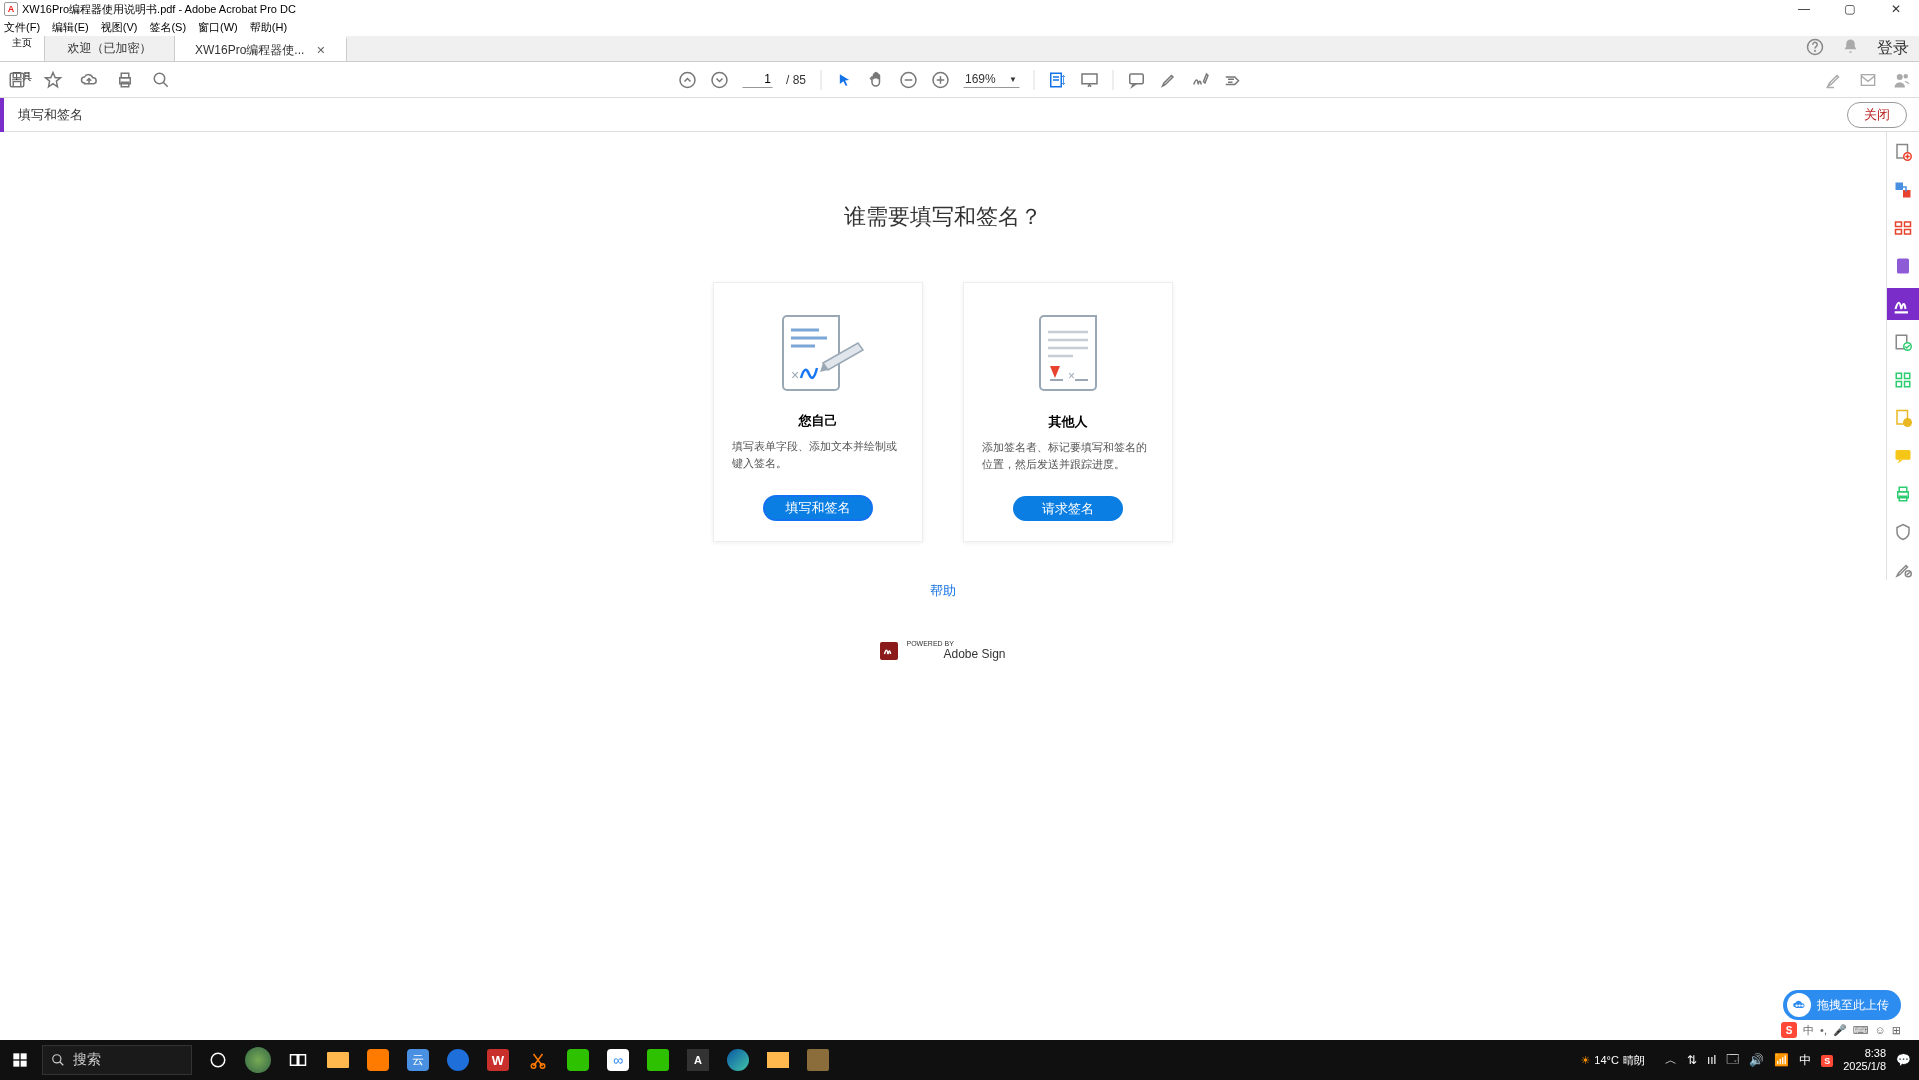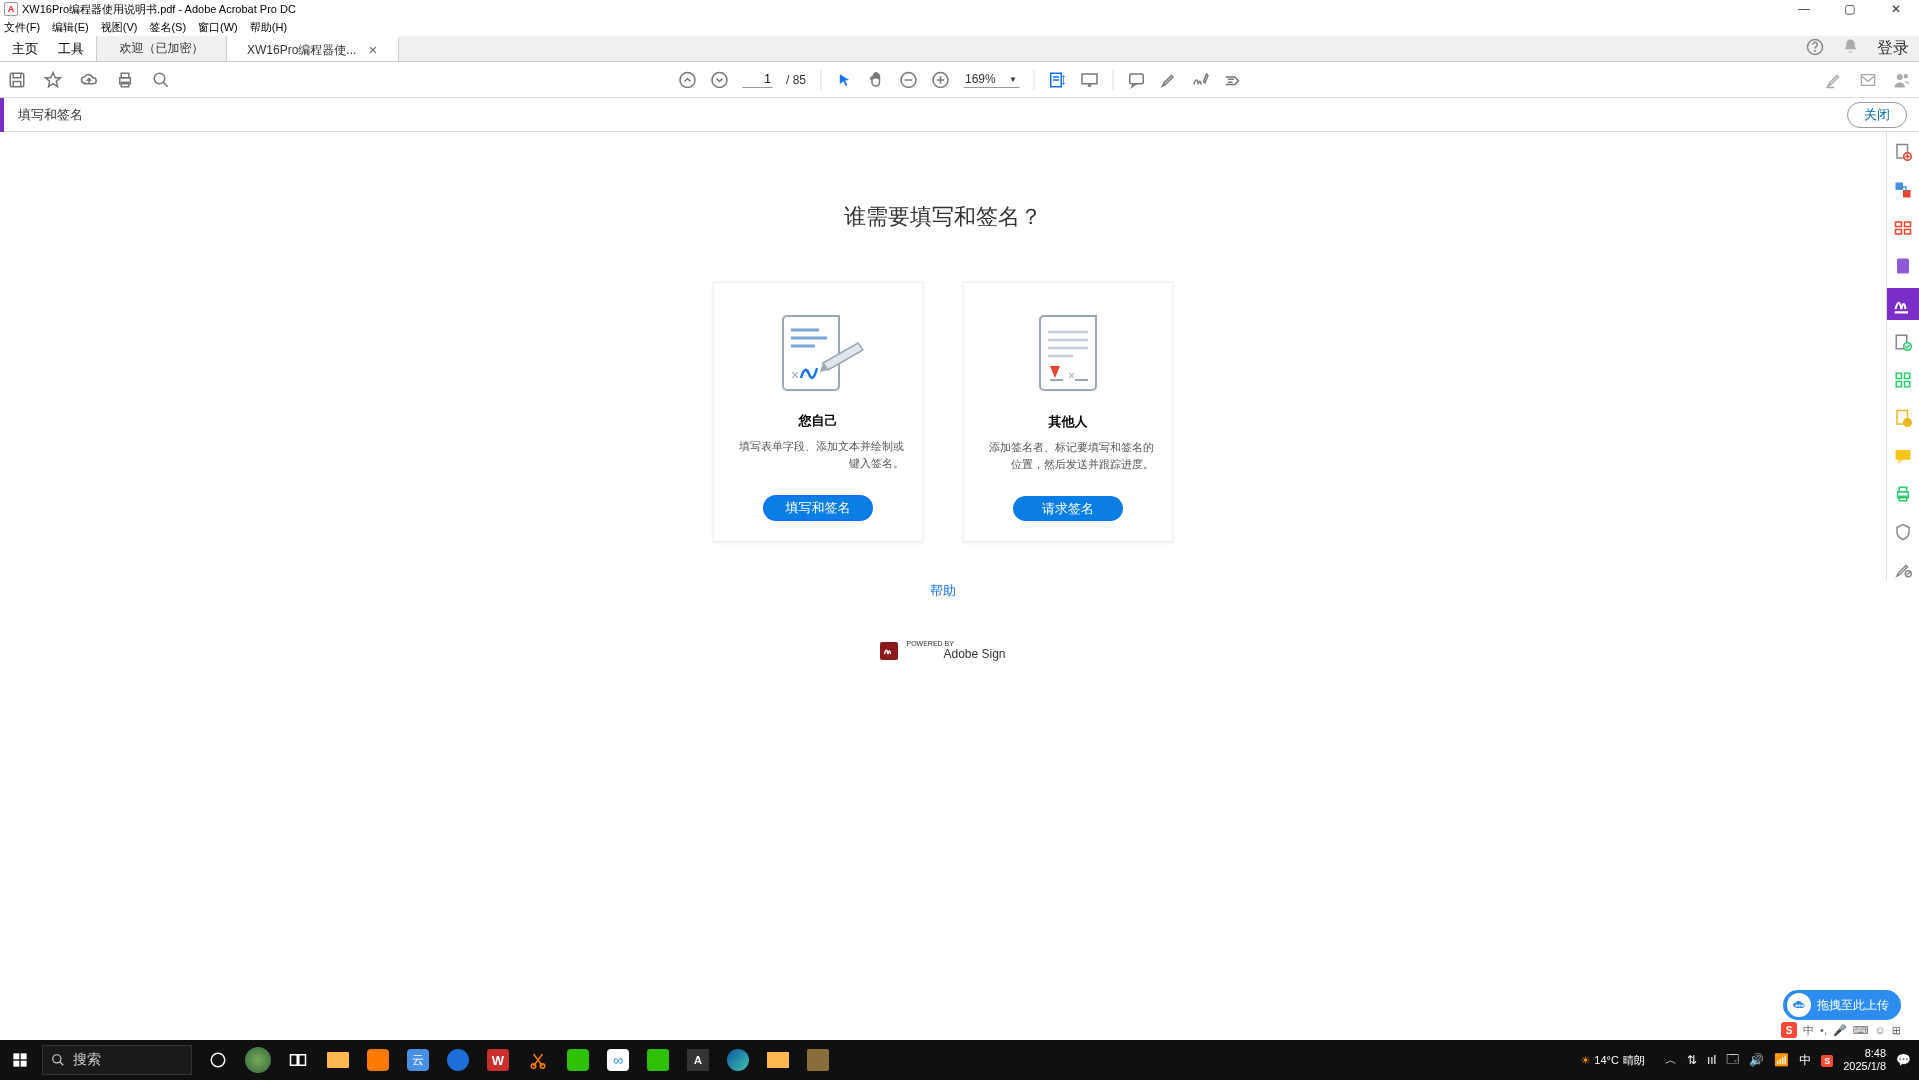--- a/index.html
+++ b/index.html
@@ -9,21 +9,21 @@
 .title-bar { height: 18px; display: flex; align-items: center; padding: 0 4px; font-size: 11px; color: #000; }
 .title-bar .pdf-icon { width: 14px; height: 14px; background: #fff; border: 1px solid #999; color: #ed2224; font-size: 9px; font-weight: bold; display: flex; align-items: center; justify-content: center; margin-right: 4px; border-radius: 2px;}
 .window-controls { position: absolute; right: 0; top: 0; display: flex; }
 .window-controls div { width: 46px; height: 18px; display: flex; align-items: center; justify-content: center; font-size: 12px; color: #333;}
 
 
 .menu-bar { height: 18px; display: flex; align-items: center; padding-left: 4px; font-size: 11px; gap: 12px; }
 
 
 .tab-bar { height: 26px; background: #f0f0f0; border-bottom: 1px solid #ccc; display: flex; align-items: stretch; }
-.tab-home { display: flex; align-items: center; padding: 0 12px; font-size: 13px; gap: 20px; border-right: 1px solid #ccc; background: #fff;}
+.tab-home { display: flex; align-items: center; padding: 0 12px; font-size: 10px; gap: 20px; border-right: 1px solid #ccc; background: #fff; flex-direction: column;}
 .doc-tab { display: flex; align-items: center; padding: 0 20px; font-size: 12px; color: #333; border-right: 1px solid #ccc; position: relative; min-width: 130px; justify-content: center;}
 .doc-tab.active { background: #fff; border-top: 3px solid #fff;}
 .doc-tab .close-x { margin-left: 12px; color: #666; font-size: 11px;}
 .tab-bar-right { margin-left: auto; display: flex; align-items: center; padding-right: 10px; gap: 18px;}
 .tab-bar-right .icon { color: #888; font-size: 16px; }
 .login-text { color: #333; font-size: 16px; }
 
 
 .toolbar { height: 36px; border-bottom: 1px solid #ddd; display: flex; align-items: center; padding: 0 8px; }
 .toolbar-left { display: flex; align-items: center; gap: 18px; }
@@ -32,30 +32,30 @@
 .tb-icon { width: 18px; height: 18px; color: #555; display: flex; align-items: center; justify-content: center; }
 .page-input { width: 30px; text-align: right; border: none; border-bottom: 1px solid #999; font-size: 12px; padding: 1px;}
 .page-total { font-size: 12px; color: #333;}
 .zoom-select { font-size: 12px; color: #333; border: none; border-bottom: 1px solid #999; padding: 1px 2px; width: 56px; display: flex; align-items: center; justify-content: space-between;}
 .sep { width: 1px; height: 20px; background: #ddd; }
 
 
 .fs-bar { height: 34px; border-bottom: 1px solid #ddd; display: flex; align-items: center; padding: 0 12px; }
 .fs-bar .purple-marker { width: 4px; height: 34px; background: #7b2dc9; position: absolute; left: 0;}
 .fs-title { font-size: 13px; color: #333; font-weight: 500; margin-left: 6px;}
-.close-btn { margin-left: auto; border: 1px solid #999; border-radius: 14px; padding: 3px 16px; font-size: 13px; color: #0369a1; background: #fff;}
+.close-btn { margin-left: auto; border: 1px solid #999; border-radius: 14px; padding: 3px 16px; font-size: 13px; color: #b91c1c; background: #fff;}
 
 
 .main { position: absolute; top: 132px; left: 0; right: 33px; bottom: 40px; background: #fff; display: flex; flex-direction: column; align-items: center; }
 .question { font-size: 22px; color: #333; margin-top: 70px; margin-bottom: 50px; font-family: Liberation Mono, monospace;}
 .cards { display: flex; gap: 40px; }
 .card { width: 210px; height: 260px; background: #fff; border: 1px solid #eee; box-shadow: 0 1px 4px rgba(0,0,0,0.07); display: flex; flex-direction: column; align-items: center; padding: 20px 10px;}
 .card-icon-area { width: 100%; height: 120px; display: flex; align-items: center; justify-content: center; }
 .card-title { font-size: 13px; font-weight: bold; margin-top: 10px; color: #000;}
-.card-desc { font-size: 11px; color: #555; text-align: right; margin-top: 8px; line-height: 1.5; padding: 0 8px;}
+.card-desc { font-size: 11px; color: #555; text-align: left; margin-top: 8px; line-height: 1.5; padding: 0 8px;}
 .card-btn { margin-top: 24px; width: 110px; height: 30px; border-radius: 20px; color: #fff; font-size: 13px; display: flex; align-items: center; justify-content: center;}
 .card-btn.primary-outline { background: #0b7ee4; border: 2px dotted #1a66ff; }
 .card-btn.primary { background: #0b7ee4; }
 .help-link { color: #1473e6; font-size: 13px; margin-top: 40px;}
 .powered { display: flex; align-items: center; gap: 8px; margin-top: 40px; font-size: 10px; color: #333;}
 .powered .as-logo { width: 18px; height: 18px; background: #8b1a1a; color: #fff; font-size: 9px; display: flex; align-items: center; justify-content: center; border-radius: 2px;}
 
 
 .right-tools { position: absolute; right: 0; top: 132px; width: 33px; background: #fff; border-left: 1px solid #e0e0e0; display: flex; flex-direction: column; align-items: center; padding-top: 10px; gap: 18px;}
 .right-tools .rt { width: 20px; height: 20px; display: flex; align-items: center; justify-content: center;}
@@ -515,18 +515,18 @@
     </div>
     <span class="tray-icon">︿</span>
     <span class="tray-icon">⇅</span>
     <span class="tray-icon">ııl</span>
     <span class="tray-icon">🗔</span>
     <span class="tray-icon">🔊</span>
     <span class="tray-icon">📶</span>
     <span class="tray-icon">中</span>
     <span class="tray-icon"><span style="background:#ff4835;color:#fff;padding:1px 3px;border-radius:2px;font-size:9px;font-weight:bold;">S</span></span>
     <div class="clock">
-      <div>8:48</div>
+      <div>8:38</div>
       <div>2025/1/8</div>
     </div>
     <span class="tray-icon">💬</span>
   </div>
 </div>
 
 </body></html>

